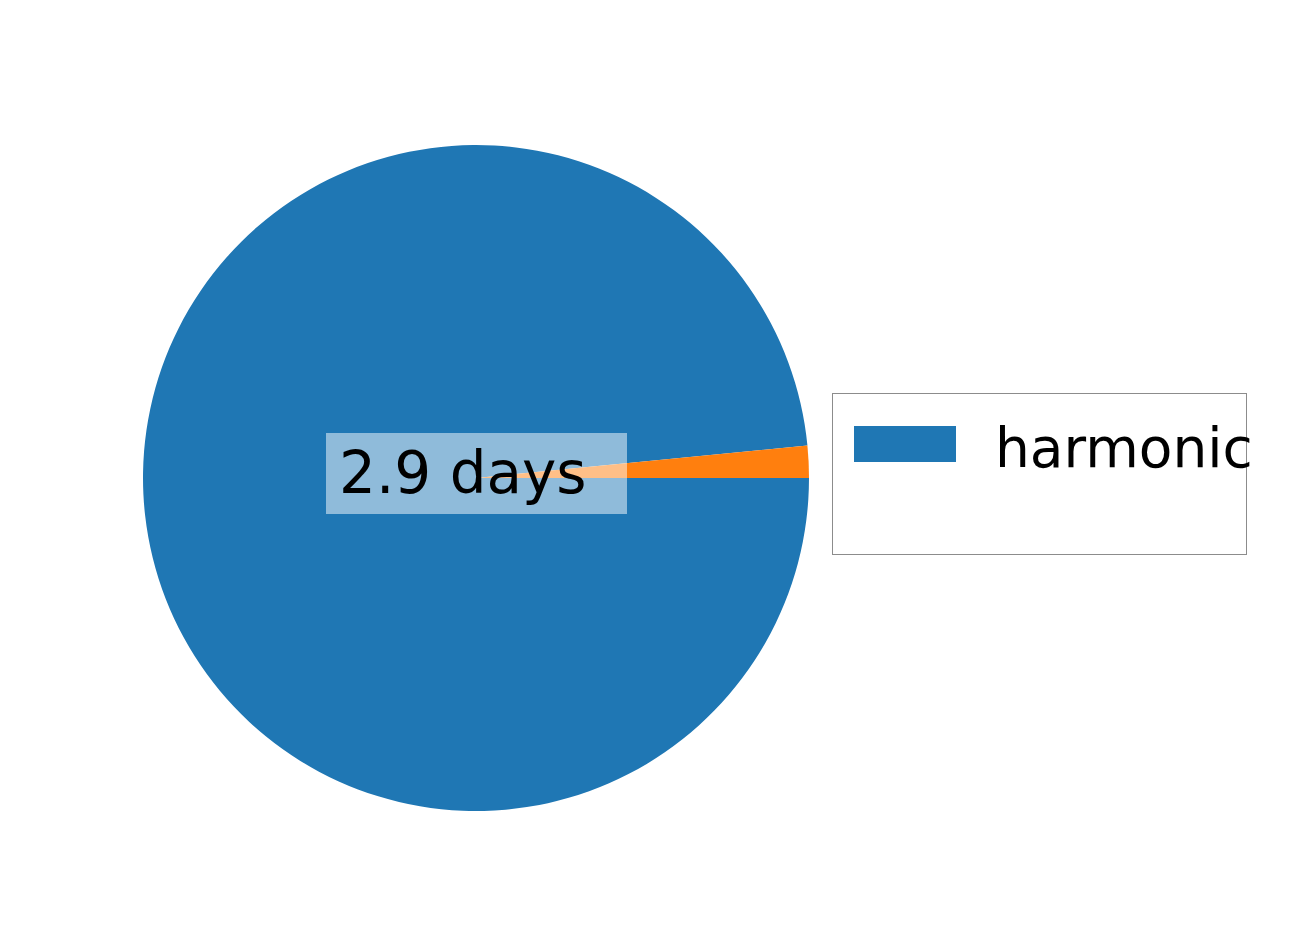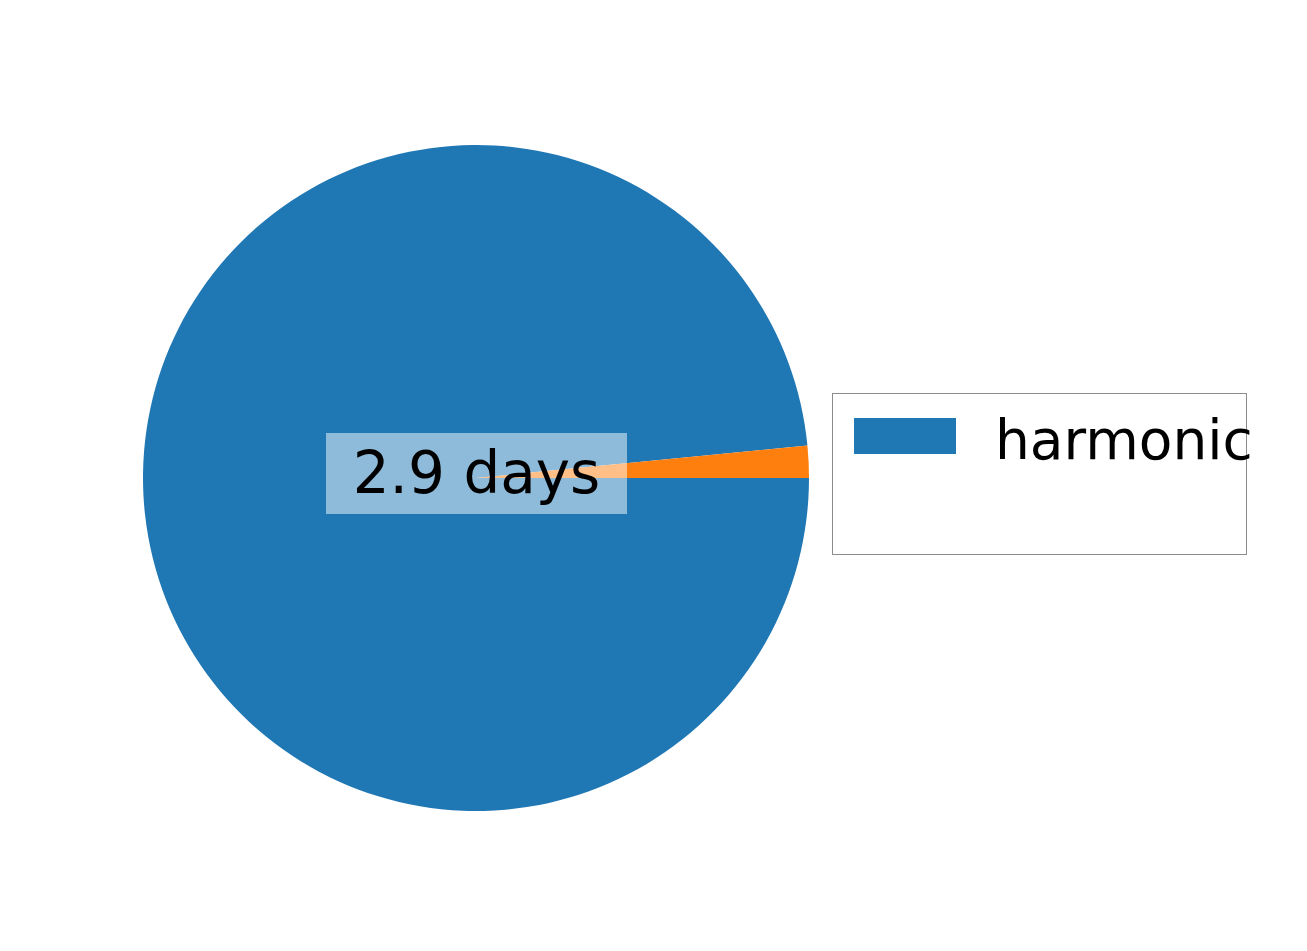--- a/index.html
+++ b/index.html
@@ -31,41 +31,42 @@
     position: absolute;
     left: 326px;
     top: 433px;
     width: 301px;
     height: 81px;
     background: rgba(255, 255, 255, 0.5);
     color: #000000;
     font-family: "DejaVu Sans", sans-serif;
     font-size: 58px;
     line-height: 81px;
-    text-align: center;
+    text-align: left;
     white-space: nowrap;
     box-sizing: border-box;
+    padding-left: 13px;
   }
   #legend-box {
     position: absolute;
     left: 832px;
     top: 393px;
     width: 415px;
     height: 162px;
     background: #ffffff;
     border: 1.6px solid #8c8c8c;
     box-sizing: border-box;
   }
   .legend-entry {
     position: absolute;
     left: 0;
     width: 100%;
     height: 74px;
   }
-  .legend-entry.entry-0 { top: 10px; }
+  .legend-entry.entry-0 { top: 18px; }
   .legend-entry.entry-1 { top: 85px; }
   .legend-swatch {
     position: absolute;
     left: 21px;
     top: 14px;
     width: 102px;
     height: 36px;
   }
   .legend-text {
     position: absolute;

